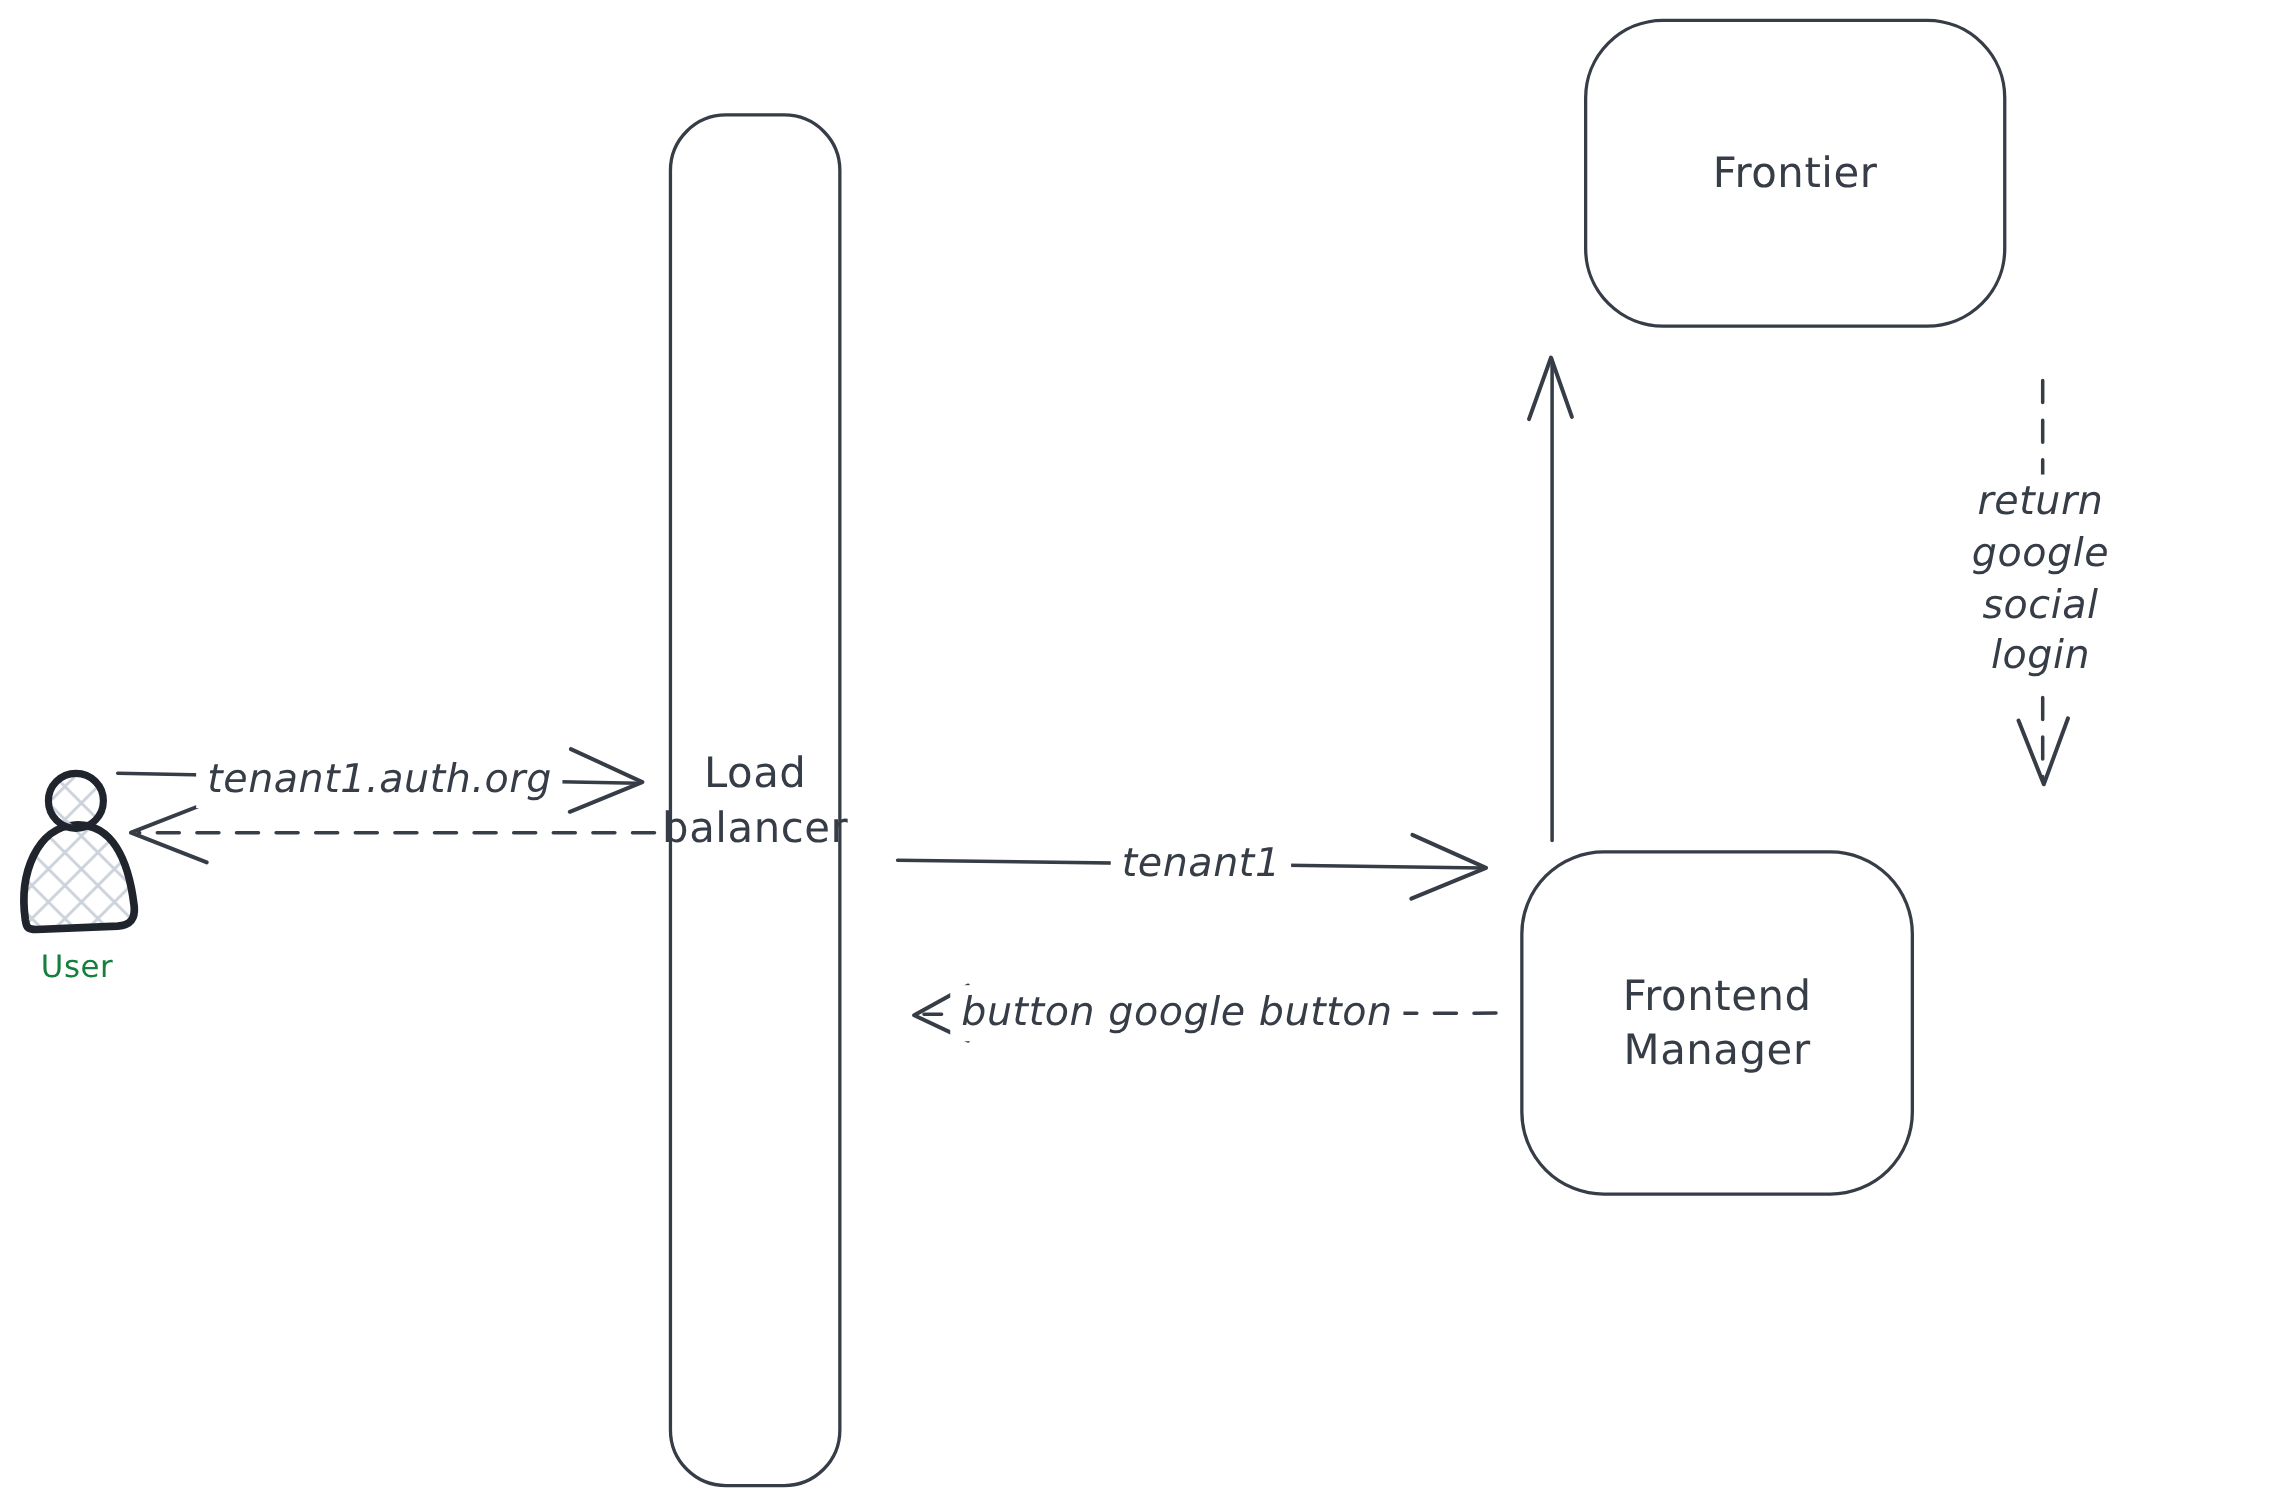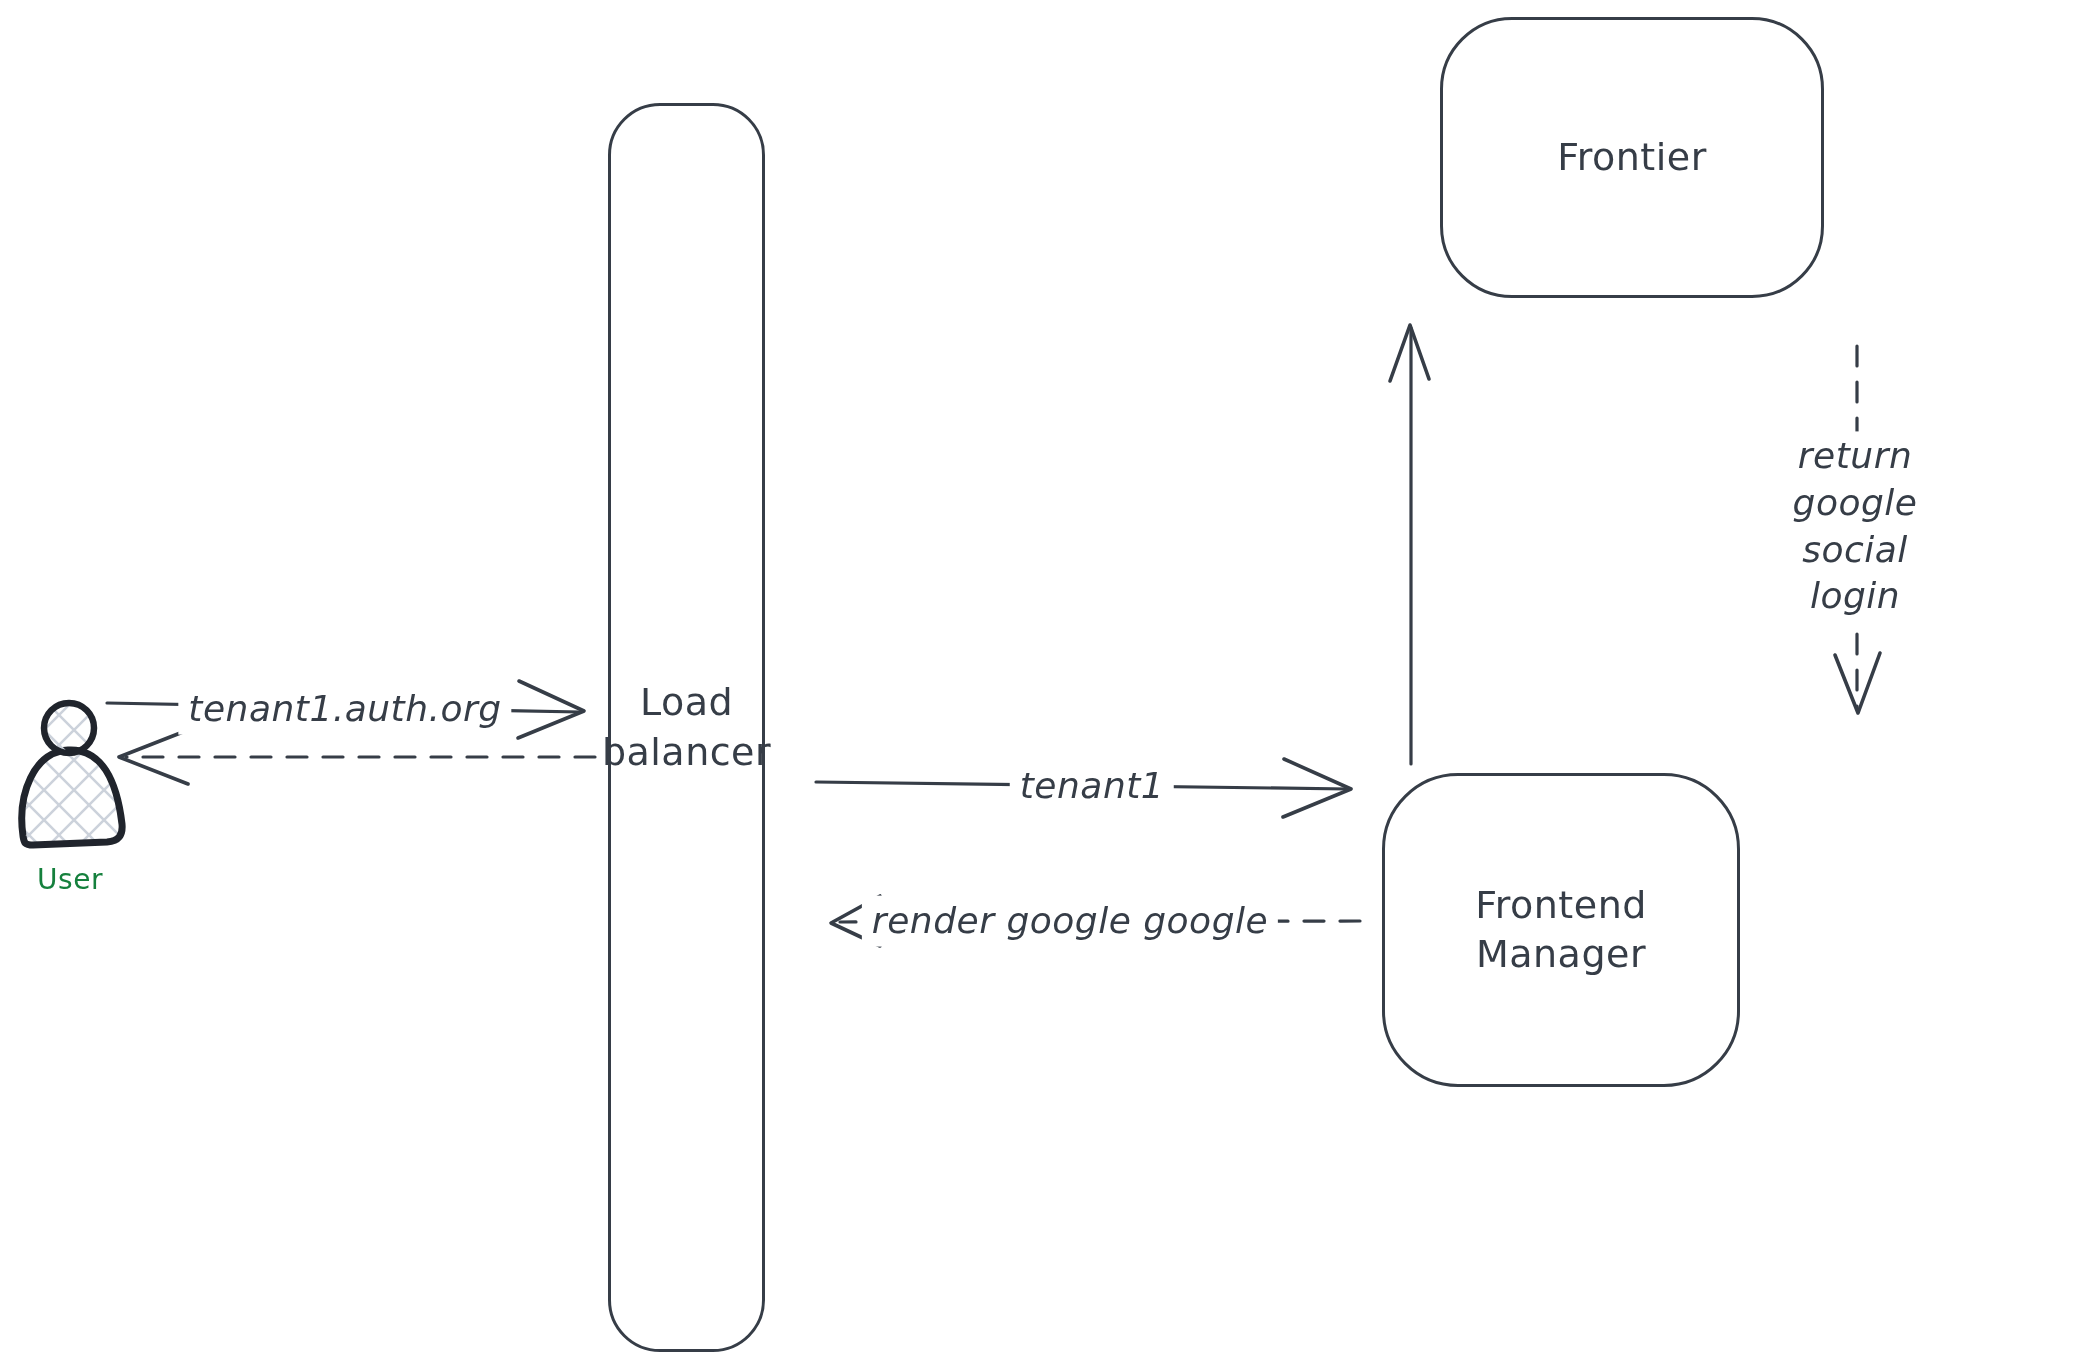--- a/index.html
+++ b/index.html
@@ -138,19 +138,19 @@
     <div class="node-label">Frontend
 Manager</div>
   </div>
 
   <div class="actor-label">User</div>
 
   <div class="edge-label label-request">tenant1.auth.org</div>
 
   <div class="edge-label label-tenant1">tenant1</div>
 
-  <div class="edge-label label-render-button">render google google</div>
+  <div class="edge-label label-render-button">button google button</div>
 
 
   <div class="edge-label label-return-social">return google social
 login</div>
 
 </div>
 
 </body></html>

